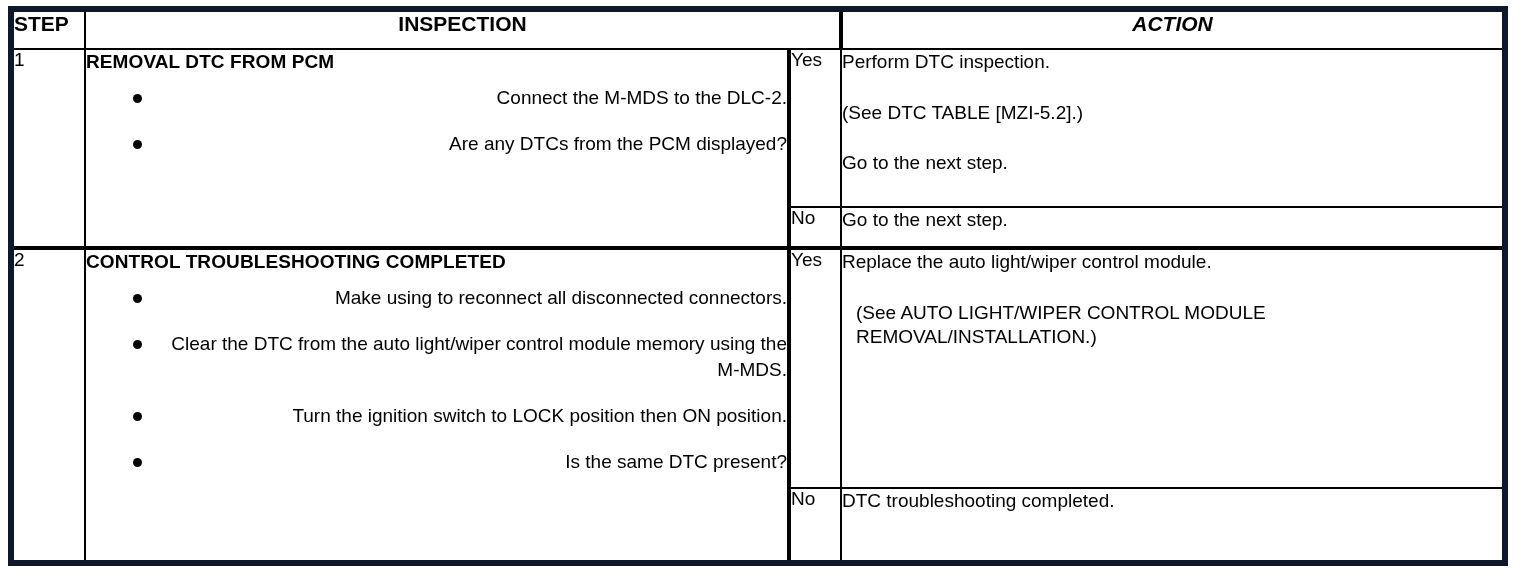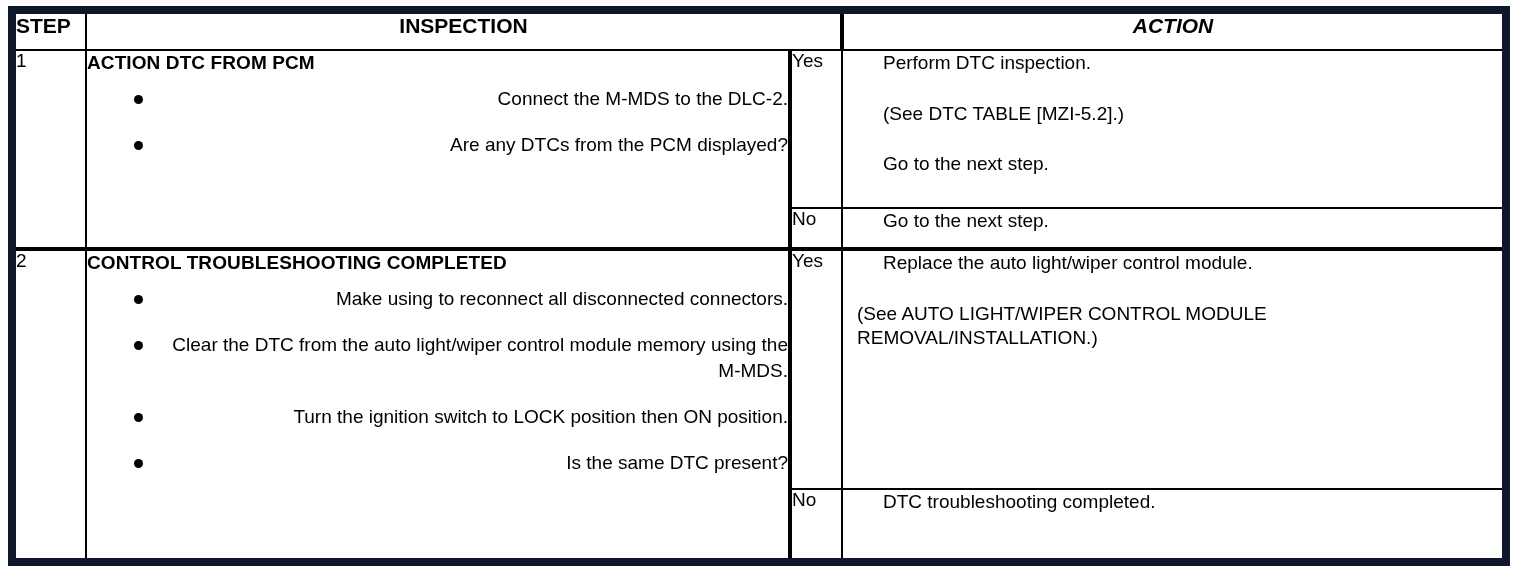--- a/index.html
+++ b/index.html
@@ -23,21 +23,21 @@
 
   
   .ts-table {
     position: absolute;
     left: 8px;
     top: 6px;
     width: 1498px;
     height: 560px;
     border-collapse: collapse;
     box-sizing: border-box;
-    border: 8px solid #0f172a;
+    border: 6px solid #0f172a;
     table-layout: fixed;
   }
   .ts-table td, .ts-table th {
     border: 2px solid #000;
     vertical-align: top;
     padding: 0;
     box-sizing: border-box;
   }
 
   
@@ -110,21 +110,21 @@
     font-size: 19px;
     padding: 6px 0 0 5px;
     line-height: 1.1;
     text-align: left;
   }
   .act-cell {
     font-size: 19px;
     padding: 6px 8px 8px 7px;
     line-height: 1.30;
   }
-  .act-line { margin: 0; padding-left: 40px; }
+  .act-line { margin: 0; }
   .act-gap  { margin: 0 0 26px 0; }
   .act-block { margin: 14px; }
 </style>
 </head>
 <body>
 
 <div id="page">
 
   <table class="ts-table">
     <colgroup>
@@ -138,21 +138,21 @@
         <tr>
       <th class="hdr hdr-step">STEP</th>
       <th class="hdr hdr-inspection" colspan="2">INSPECTION</th>
       <th class="hdr hdr-action thick-left">ACTION</th>
     </tr>
 
     <tr>
       <td class="step-num" rowspan="2">1</td>
 
       <td class="insp-cell" rowspan="2">
-        <div class="insp-title">ACTION DTC FROM PCM</div>
+        <div class="insp-title">REMOVAL DTC FROM PCM</div>
         <ul class="bullets">
           <li>
             <span class="dot"></span>
             <span>Connect the M-MDS to the DLC-2.</span>
           </li>
           <li>
             <span class="dot"></span>
             <span>Are any DTCs from the PCM displayed?</span>
           </li>
         </ul>

